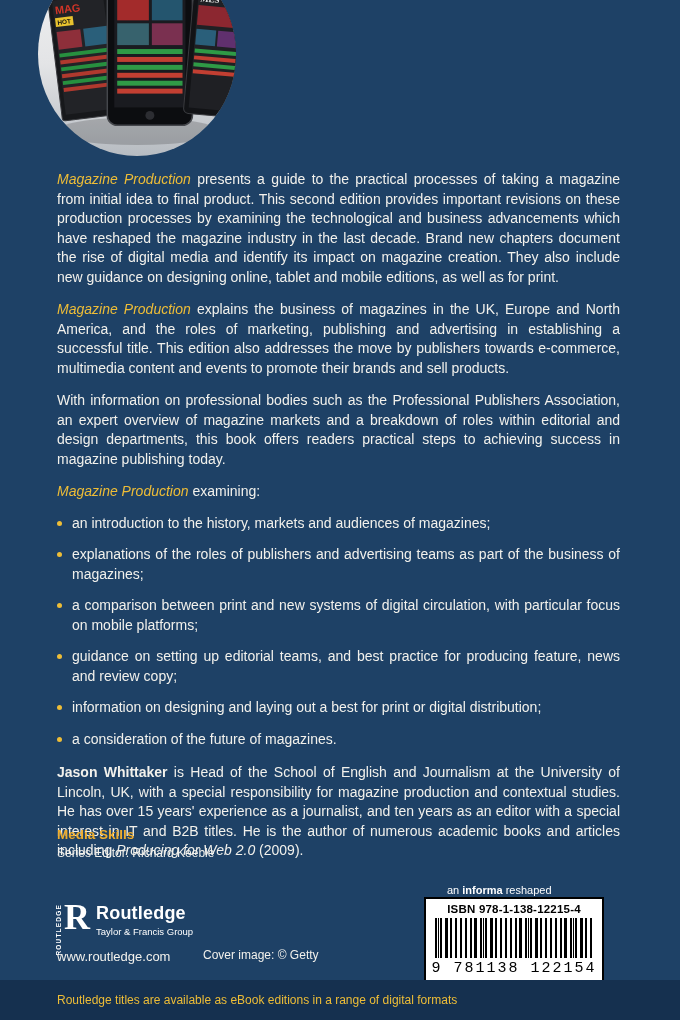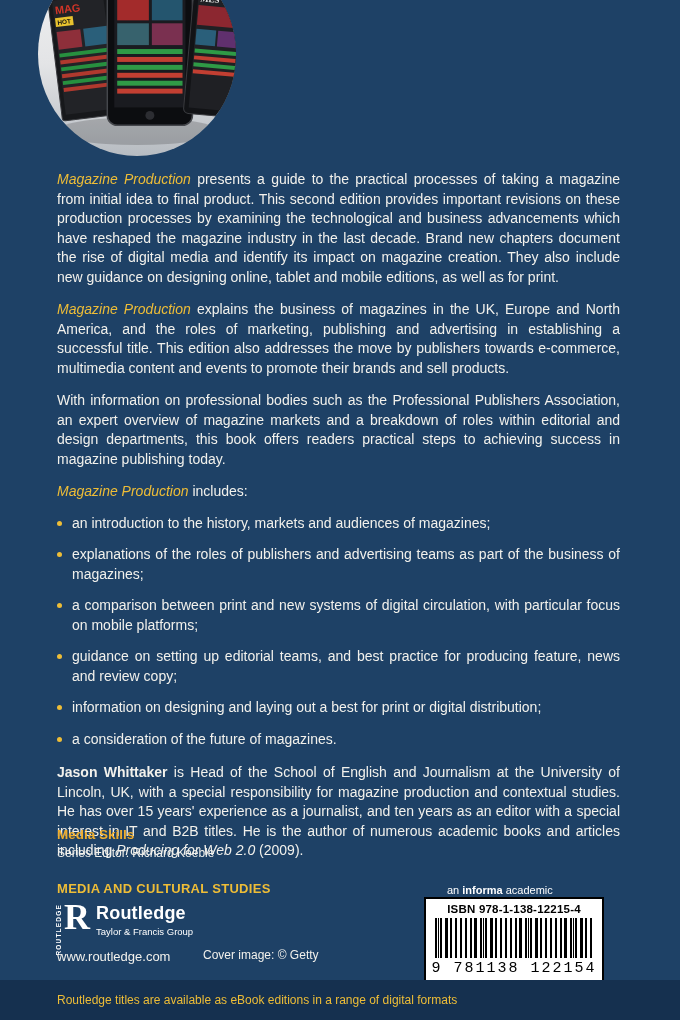--- a/index.html
+++ b/index.html
@@ -146,21 +146,21 @@
   </div>
 
   <div class="copy">
 
     <p class="para"><span class="lead">Magazine Production</span><span> presents a guide to the practical processes of taking a magazine from initial idea to final product. This second edition provides important revisions on these production processes by examining the technological and business advancements which have reshaped the magazine industry in the last decade. Brand new chapters document the rise of digital media and identify its impact on magazine creation. They also include new guidance on designing online, tablet and mobile editions, as well as for print.</span></p>
 
     <p class="para"><span class="lead">Magazine Production</span><span> explains the business of magazines in the UK, Europe and North America, and the roles of marketing, publishing and advertising in establishing a successful title. This edition also addresses the move by publishers towards e-commerce, multimedia content and events to promote their brands and sell products.</span></p>
 
     <p class="para"><span>With information on professional bodies such as the Professional Publishers Association, an expert overview of magazine markets and a breakdown of roles within editorial and design departments, this book offers readers practical steps to achieving success in magazine publishing today.</span></p>
 
-    <p class="para includes-heading"><span class="lead">Magazine Production</span><span> includes:</span></p>
+    <p class="para includes-heading"><span class="lead">Magazine Production</span><span> examining:</span></p>
 
     <ul class="bullets">
       <li class="bullet">
           <span class="dot"></span>
           <span class="bullet-text">an introduction to the history, markets and audiences of magazines;</span>
         </li>
       <li class="bullet">
           <span class="dot"></span>
           <span class="bullet-text">explanations of the roles of publishers and advertising teams as part of the business of magazines;</span>
         </li>
@@ -181,36 +181,35 @@
           <span class="bullet-text">a consideration of the future of magazines.</span>
         </li>
     </ul>
 
     <p class="para bio"><span class="author">Jason Whittaker</span><span> is Head of the School of English and Journalism at the University of Lincoln, UK, with a special responsibility for magazine production and contextual studies. He has over 15 years' experience as a journalist, and ten years as an editor with a special interest in IT and B2B titles. He is the author of numerous academic books and articles including </span><span class="worktitle">Producing for Web 2.0</span><span> (2009).</span></p>
 
   </div>
 
   <div class="series-title">Media Skills</div>
   <div class="series-editor">Series Editor: Richard Keeble</div>
-  <div class="category">MEDIA AND CULTURAL STUDIES</div>
 
   <div class="logo">
     <div class="logo-mark">
       <span class="logo-vert">ROUTLEDGE</span>
       <span class="logo-r">R</span>
     </div>
     <div class="logo-text">
       <div class="logo-name">Routledge</div>
       <div class="logo-tagline">Taylor &amp; Francis Group</div>
     </div>
   </div>
   <div class="site-url">www.routledge.com</div>
   <div class="cover-credit">Cover image: © Getty</div>
 
-  <div class="informa"><span>an </span><b>informa</b><span> academic</span></div>
+  <div class="informa"><span>an </span><b>informa</b><span> reshaped</span></div>
 
   <div class="barcode-box">
     <div class="isbn-label">ISBN 978-1-138-12215-4</div>
     <div class="bars"></div>
     <div class="isbn-digits">9 781138 122154</div>
   </div>
 
   <div class="footer-strip">
     <div class="footer-text">Routledge titles are available as eBook editions in a range of digital formats</div>
   </div>

